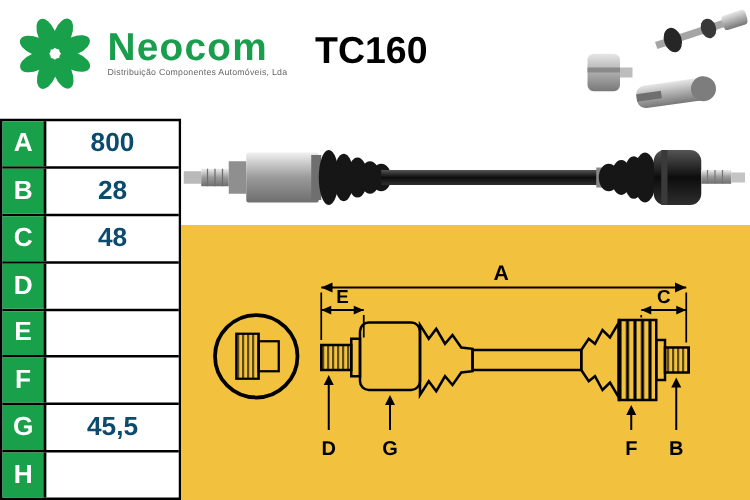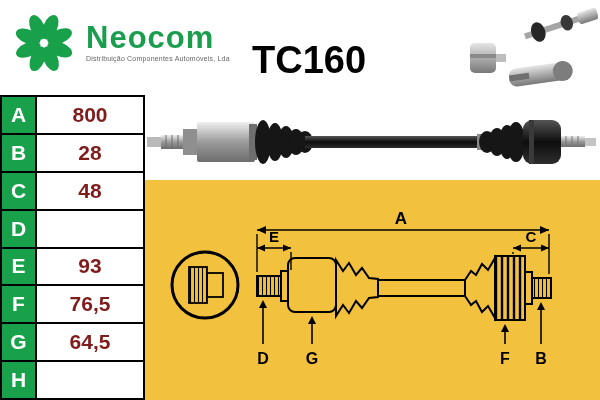--- a/index.html
+++ b/index.html
@@ -1,28 +1,28 @@
 <!DOCTYPE html>
 <html><head>
 <meta charset="utf-8">
 <style>
   html,body{margin:0;padding:0;background:#fff;}
   .sheet{position:relative;width:600px;height:400px;background:#fff;font-family:"Liberation Sans",sans-serif;overflow:hidden;}
   .logo{position:absolute;left:8px;top:6px;}
   .brand{position:absolute;left:86px;top:22px;}
   .brand-name{font-size:31px;font-weight:bold;color:#1a9e4e;letter-spacing:1px;line-height:1;}
   .brand-tagline{font-size:7px;color:#666;margin-top:2px;letter-spacing:.2px;}
-  .part-number{position:absolute;left:252px;top:39px;font-size:38px;font-weight:bold;color:#000;}
+  .part-number{position:absolute;left:252px;top:24px;font-size:30px;font-weight:bold;color:#000;}
   .photos{position:absolute;right:2px;top:2px;}
   .photo-strip{position:absolute;left:145px;top:95px;width:455px;height:85px;background:#fff;}
   .spec-table{position:absolute;left:0;top:95px;width:145px;height:305px;border:2px solid #000;box-sizing:border-box;display:flex;flex-direction:column;background:#fff;}
   .spec-row{flex:1;display:flex;border-bottom:2px solid #000;min-height:0;}
   .spec-row:last-child{border-bottom:none;}
   .spec-letter{width:33px;background:#18a04a;color:#fff;display:flex;align-items:center;justify-content:center;font-weight:bold;font-size:21px;border-right:2px solid #000;}
-  .spec-value{flex:1;display:flex;align-items:center;justify-content:center;font-weight:bold;font-size:21px;color:#7f1d1d;}
+  .spec-value{flex:1;display:flex;align-items:center;justify-content:center;font-weight:bold;font-size:21px;color:#0c4a6e;}
   .yellow-area{position:absolute;left:145px;top:180px;width:455px;height:220px;background:#f2c13d;}
   svg text{font-family:"Liberation Sans",sans-serif;}
 </style>
 </head>
 <body>
 
 <div class="sheet">
 
   <div class="logo">
     <svg width="72" height="74" viewBox="0 0 72 74">
@@ -103,29 +103,27 @@
     </div>
     <div class="spec-row">
       <div class="spec-letter">C</div>
       <div class="spec-value">48</div>
     </div>
     <div class="spec-row">
       <div class="spec-letter">D</div>
     </div>
     <div class="spec-row">
       <div class="spec-letter">E</div>
-      <div class="spec-value">93</div>
     </div>
     <div class="spec-row">
       <div class="spec-letter">F</div>
-      <div class="spec-value">76,5</div>
     </div>
     <div class="spec-row">
       <div class="spec-letter">G</div>
-      <div class="spec-value">64,5</div>
+      <div class="spec-value">45,5</div>
     </div>
     <div class="spec-row">
       <div class="spec-letter">H</div>
       <div class="spec-value"></div>
     </div>
   </div>
 
   <div class="photo-strip">
     <svg width="455" height="85" viewBox="0 0 455 85">
       <defs>

